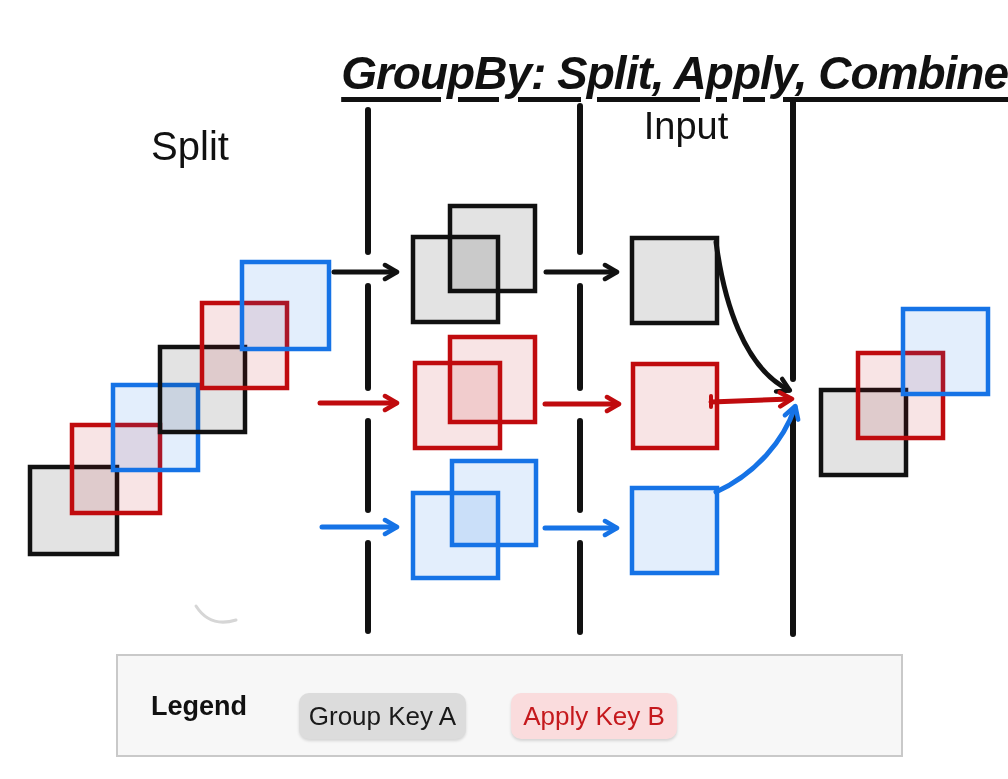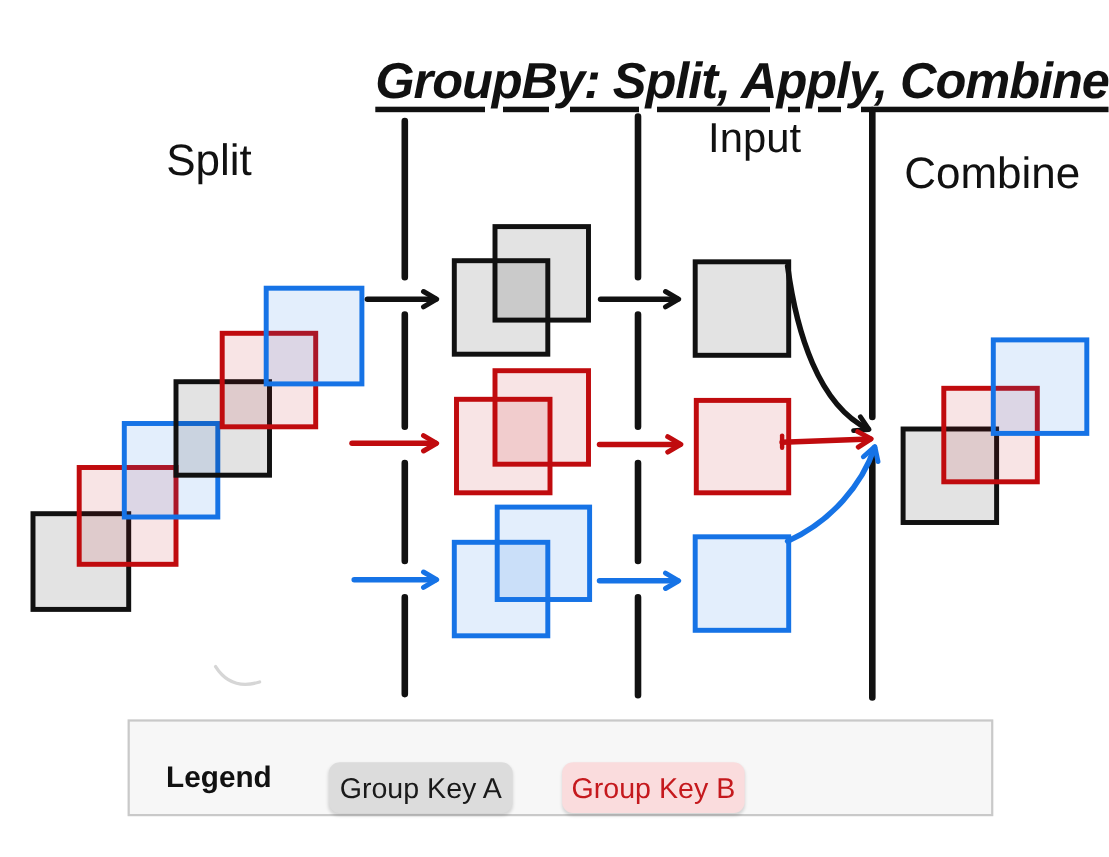--- a/index.html
+++ b/index.html
@@ -33,21 +33,21 @@
   .sq.blue{fill:var(--blue-fill); stroke:var(--blue-stroke);}
   .divider{fill:none; stroke:var(--gray-stroke); stroke-width:6; stroke-linecap:round;}
   .arrow{fill:none; stroke-width:5; stroke-linecap:round;}
   .arrow.black{stroke:var(--gray-stroke); marker-end:url(#head-black);}
   .arrow.red{stroke:var(--red-stroke); marker-end:url(#head-red);}
   .arrow.blue{stroke:var(--blue-stroke); marker-end:url(#head-blue);}
   .tick{fill:none; stroke-width:4; stroke-linecap:round;}
   .tick.red{stroke:var(--red-stroke);}
   .smudge{fill:none; stroke:#d6d6d6; stroke-width:3; stroke-linecap:round;}
   .legend-box{
-    position:absolute; left:116px; top:654px; width:787px; height:88px;
+    position:absolute; left:116px; top:654px; width:787px; height:103px;
     background:var(--legend-box-bg); border:2.5px solid var(--legend-box-border);
     box-sizing:border-box;
   }
   .legend-label{
     position:absolute; left:33px; top:35px; font-size:27px; font-weight:bold; color:var(--ink);
   }
   .pill{
     position:absolute; top:37px; height:46px; border-radius:10px;
     display:flex; align-items:center; justify-content:center;
     font-size:26px; box-shadow:0 2px 3px rgba(0,0,0,0.14);
@@ -61,21 +61,20 @@
 <body>
 
 <div class="canvas">
 
   <div class="title">GroupBy: Split, Apply, Combine</div>
 
   <div class="col-label input">Split</div>
   <div class="col-label apply">
     <span>Input</span><br>
   </div>
-  <div class="col-label combine">Combine</div>
 
   <svg class="diagram" width="1008" height="779" viewBox="0 0 1008 779">
     <defs>
       <marker id="head-black" markerUnits="userSpaceOnUse" markerWidth="22" markerHeight="22" refX="14" refY="10" orient="auto">
         <path d="M3,3 L15,10 L3,17" fill="none" stroke="var(--gray-stroke)" stroke-width="4.5" stroke-linecap="round" stroke-linejoin="round"></path>
       </marker>
       <marker id="head-red" markerUnits="userSpaceOnUse" markerWidth="22" markerHeight="22" refX="14" refY="10" orient="auto">
         <path d="M3,3 L15,10 L3,17" fill="none" stroke="var(--red-stroke)" stroke-width="4.5" stroke-linecap="round" stroke-linejoin="round"></path>
       </marker>
       <marker id="head-blue" markerUnits="userSpaceOnUse" markerWidth="22" markerHeight="22" refX="14" refY="10" orient="auto">
@@ -121,16 +120,16 @@
 
     <path class="arrow black" d="M716,242 C724,302 744,368 789,390"></path>
     <path class="tick red" d="M711,396 V407"></path>
     <path class="arrow red" d="M711,402 L791,399"></path>
     <path class="arrow blue" d="M716,492 C756,474 784,440 795,407"></path>
   </svg>
 
   <div class="legend-box">
     <span class="legend-label">Legend</span>
     <span class="pill a">Group Key A</span>
-    <span class="pill b">Group Key B</span>
+    <span class="pill b">Apply Key B</span>
   </div>
 
 </div>
 
 </body></html>

